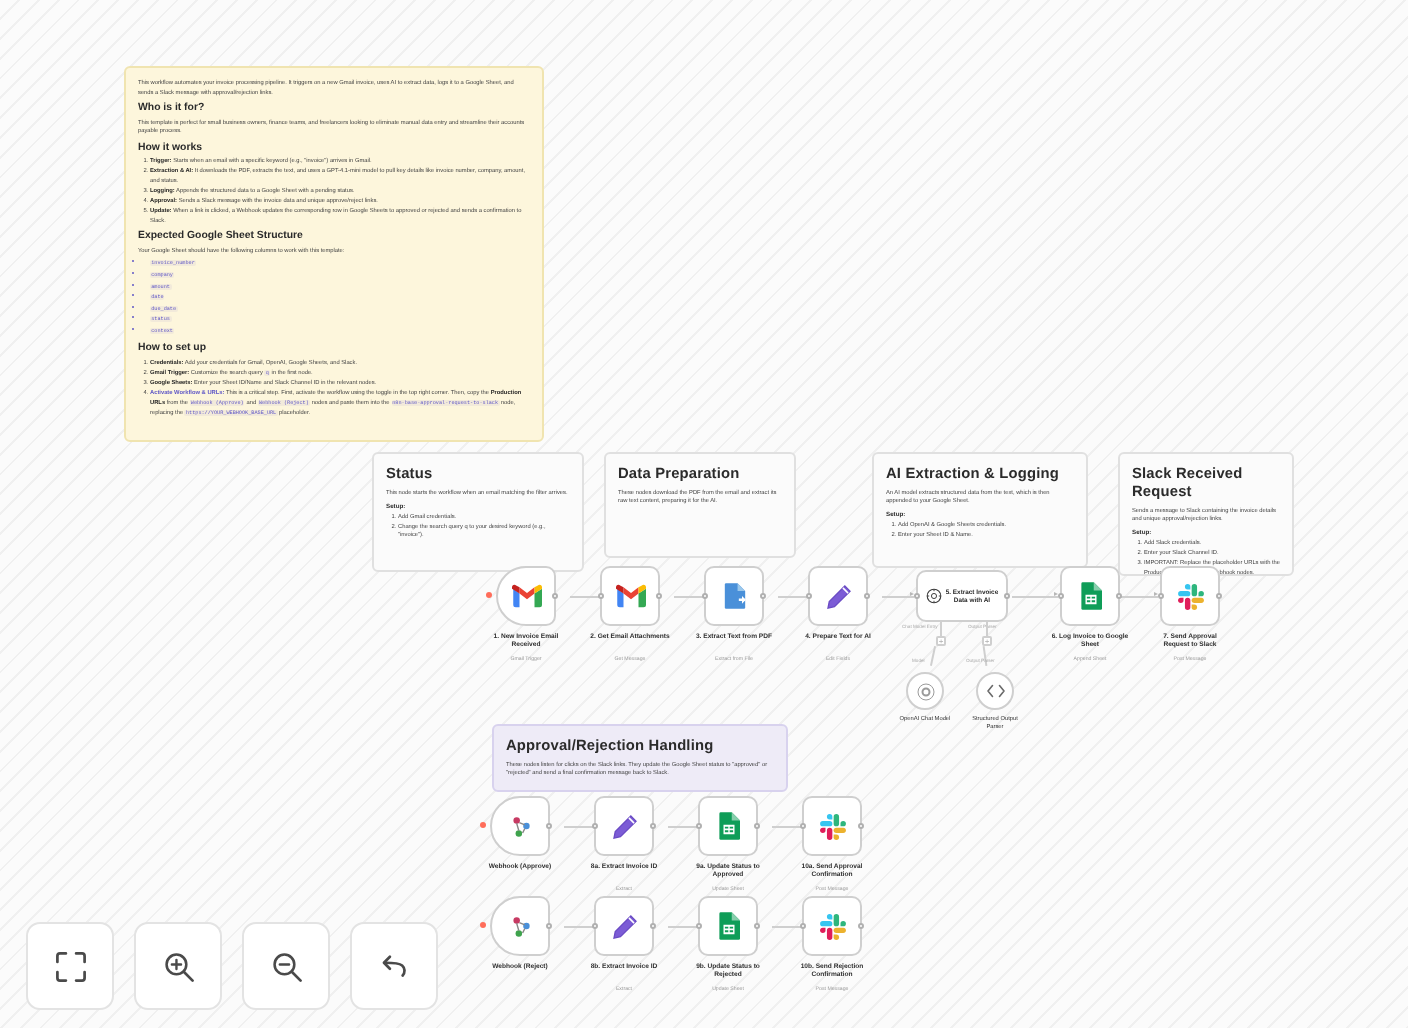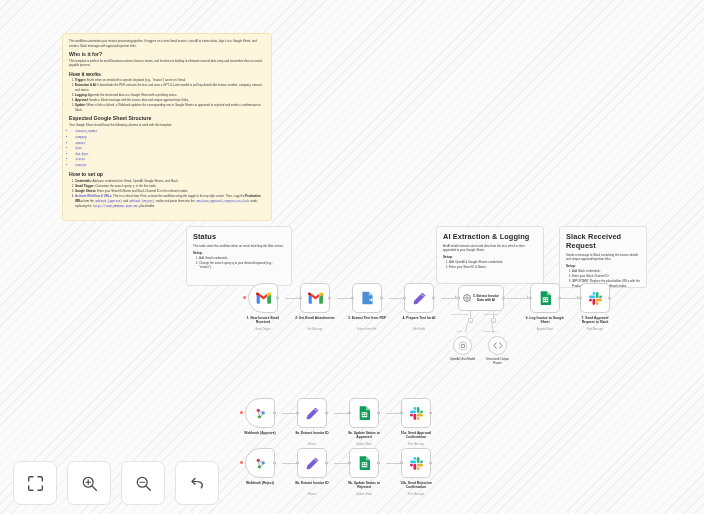--- a/index.html
+++ b/index.html
@@ -259,20 +259,26 @@
       <div class="n-h1">Status</div>
       <div class="n-p">This node starts the workflow when an email matching the filter arrives.</div>
       <div class="n-sub">Setup:</div>
       <ol class="n-ol">
         <li>Add Gmail credentials.</li>
         <li>Change the search query q to your desired keyword (e.g., "invoice").</li>
       </ol>
     </div>
   </div>
 
+  <div class="note note-gray" id="note-dataprep">
+    <div class="note-inner">
+      <div class="n-h1">Data Preparation</div>
+      <div class="n-p">These nodes download the PDF from the email and extract its raw text content, preparing it for the AI.</div>
+    </div>
+  </div>
 
   <div class="note note-gray" id="note-ai">
     <div class="note-inner">
       <div class="n-h1">AI Extraction &amp; Logging</div>
       <div class="n-p">An AI model extracts structured data from the text, which is then appended to your Google Sheet.</div>
       <div class="n-sub">Setup:</div>
       <ol class="n-ol">
         <li>Add OpenAI &amp; Google Sheets credentials.</li>
         <li>Enter your Sheet ID &amp; Name.</li>
       </ol>
@@ -285,20 +291,26 @@
       <div class="n-p">Sends a message to Slack containing the invoice details and unique approval/rejection links.</div>
       <div class="n-sub">Setup:</div>
       <ol class="n-ol">
         <li>Add Slack credentials.</li>
         <li>Enter your Slack Channel ID.</li>
         <li>IMPORTANT: Replace the placeholder URLs with the Production URLs from the webhook nodes.</li>
       </ol>
     </div>
   </div>
 
+  <div class="note note-purple" id="note-approval">
+    <div class="note-inner">
+      <div class="n-h1">Approval/Rejection Handling</div>
+      <div class="n-p">These nodes listen for clicks on the Slack links. They update the Google Sheet status to "approved" or "rejected" and send a final confirmation message back to Slack.</div>
+    </div>
+  </div>
 
   <div class="trigger-dot" style="left:243px; top:296px;"></div>
   <div class="conn" style="left:285px; top:297.5px; width:19px;"></div>
   <div class="conn-arrow" style="left:302px; top:296px;"></div>
   <div class="conn" style="left:337px; top:297.5px; width:19px;"></div>
   <div class="conn-arrow" style="left:354px; top:296px;"></div>
   <div class="conn" style="left:389px; top:297.5px; width:19px;"></div>
   <div class="conn-arrow" style="left:406px; top:296px;"></div>
   <div class="conn" style="left:441px; top:297.5px; width:16px;"></div>
   <div class="conn-arrow" style="left:455px; top:296px;"></div>

